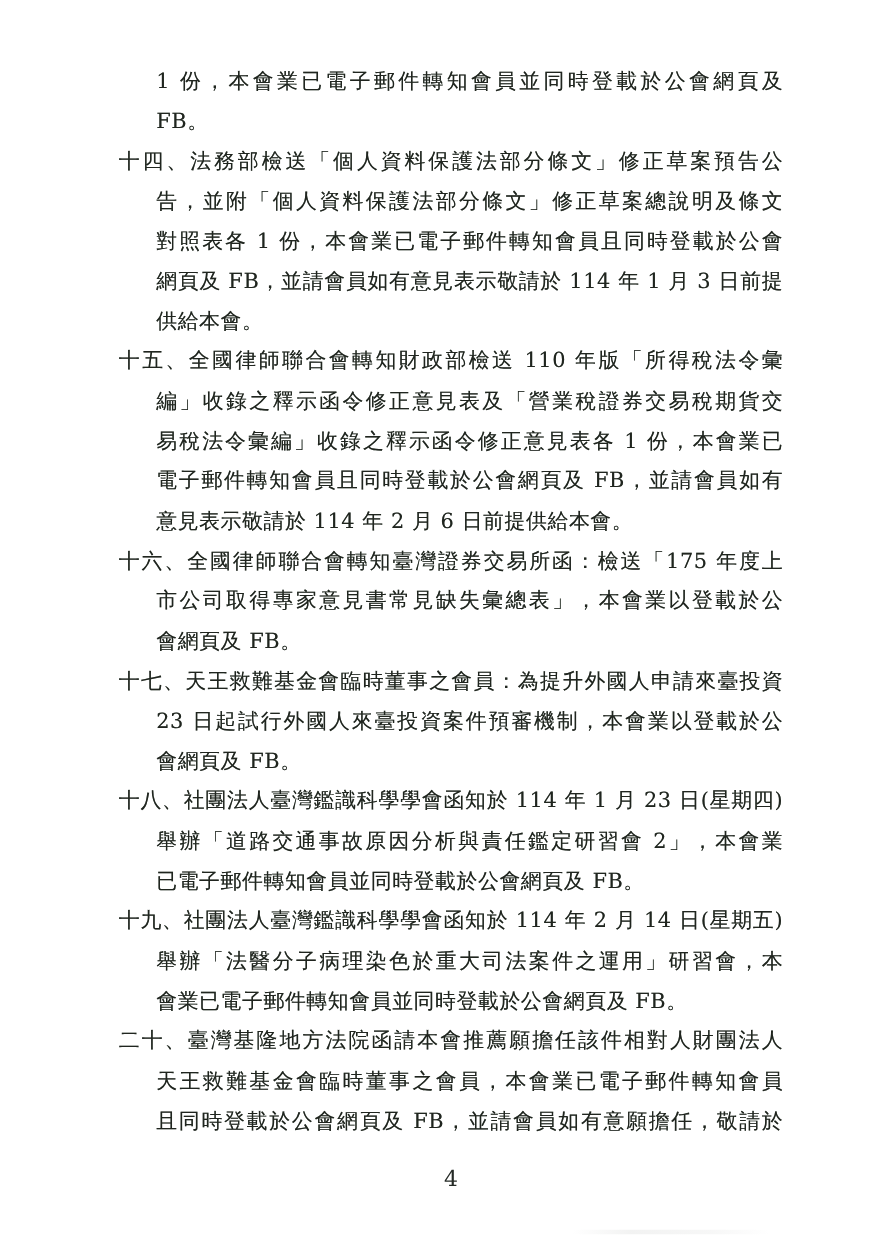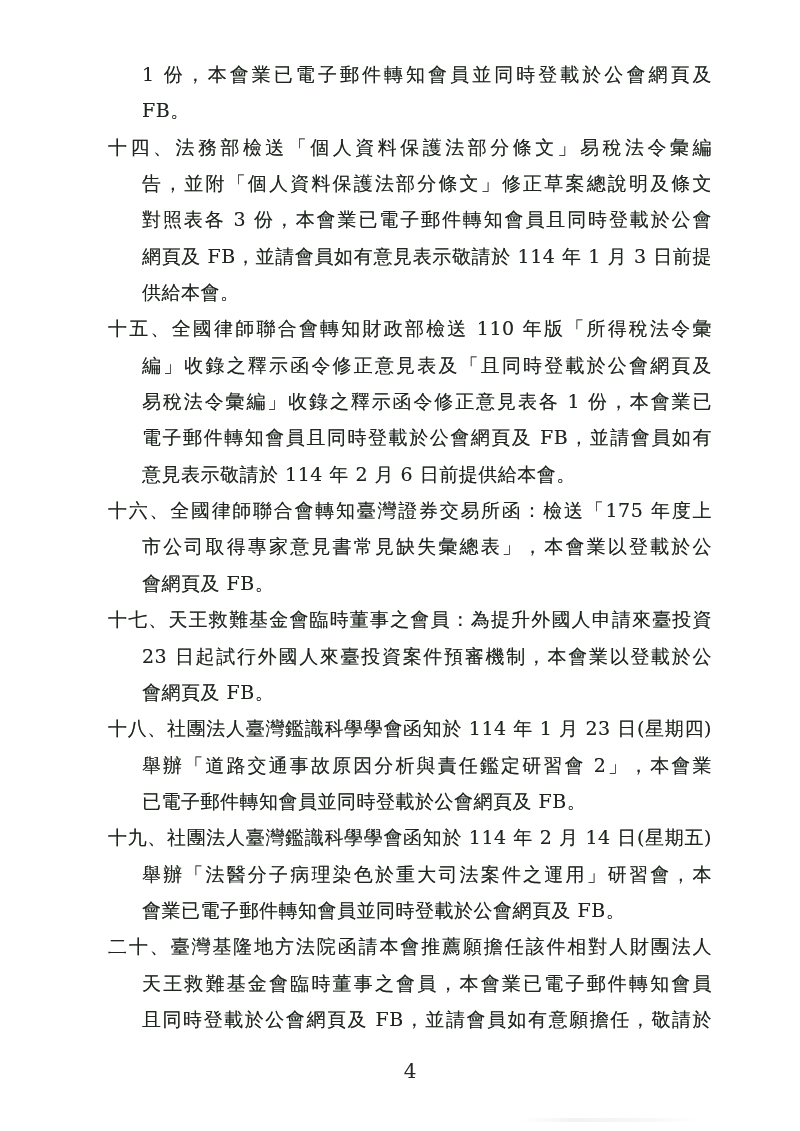--- a/index.html
+++ b/index.html
@@ -62,27 +62,27 @@
   }
 </style>
 </head>
 <body>
 
 <div class="page">
   <div class="text-block">
 
   <div class="doc-line cont just">1 份，本會業已電子郵件轉知會員並同時登載於公會網頁及</div>
       <div class="doc-line cont">FB。</div>
-      <div class="doc-line just">十四、法務部檢送「個人資料保護法部分條文」易稅法令彙編</div>
+      <div class="doc-line just">十四、法務部檢送「個人資料保護法部分條文」修正草案預告公</div>
       <div class="doc-line cont just">告，並附「個人資料保護法部分條文」修正草案總說明及條文</div>
-      <div class="doc-line cont just">對照表各 3 份，本會業已電子郵件轉知會員且同時登載於公會</div>
+      <div class="doc-line cont just">對照表各 1 份，本會業已電子郵件轉知會員且同時登載於公會</div>
       <div class="doc-line cont just">網頁及 FB，並請會員如有意見表示敬請於 114 年 1 月 3 日前提</div>
       <div class="doc-line cont">供給本會。</div>
       <div class="doc-line just">十五、全國律師聯合會轉知財政部檢送 110 年版「所得稅法令彙</div>
-      <div class="doc-line cont just">編」收錄之釋示函令修正意見表及「且同時登載於公會網頁及</div>
+      <div class="doc-line cont just">編」收錄之釋示函令修正意見表及「營業稅證券交易稅期貨交</div>
       <div class="doc-line cont just">易稅法令彙編」收錄之釋示函令修正意見表各 1 份，本會業已</div>
       <div class="doc-line cont just">電子郵件轉知會員且同時登載於公會網頁及 FB，並請會員如有</div>
       <div class="doc-line cont">意見表示敬請於 114 年 2 月 6 日前提供給本會。</div>
       <div class="doc-line just">十六、全國律師聯合會轉知臺灣證券交易所函：檢送「175 年度上</div>
       <div class="doc-line cont just">市公司取得專家意見書常見缺失彙總表」，本會業以登載於公</div>
       <div class="doc-line cont">會網頁及 FB。</div>
       <div class="doc-line just">十七、天王救難基金會臨時董事之會員：為提升外國人申請來臺投資</div>
       <div class="doc-line cont just">23 日起試行外國人來臺投資案件預審機制，本會業以登載於公</div>
       <div class="doc-line cont">會網頁及 FB。</div>
       <div class="doc-line just">十八、社團法人臺灣鑑識科學學會函知於 114 年 1 月 23 日(星期四)</div>

